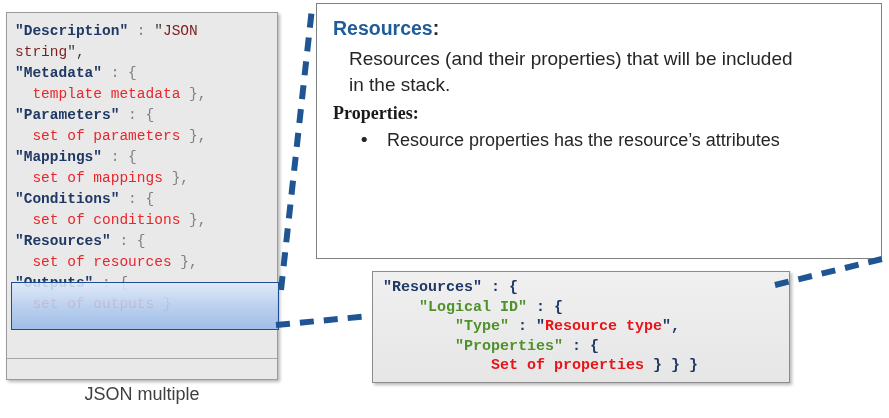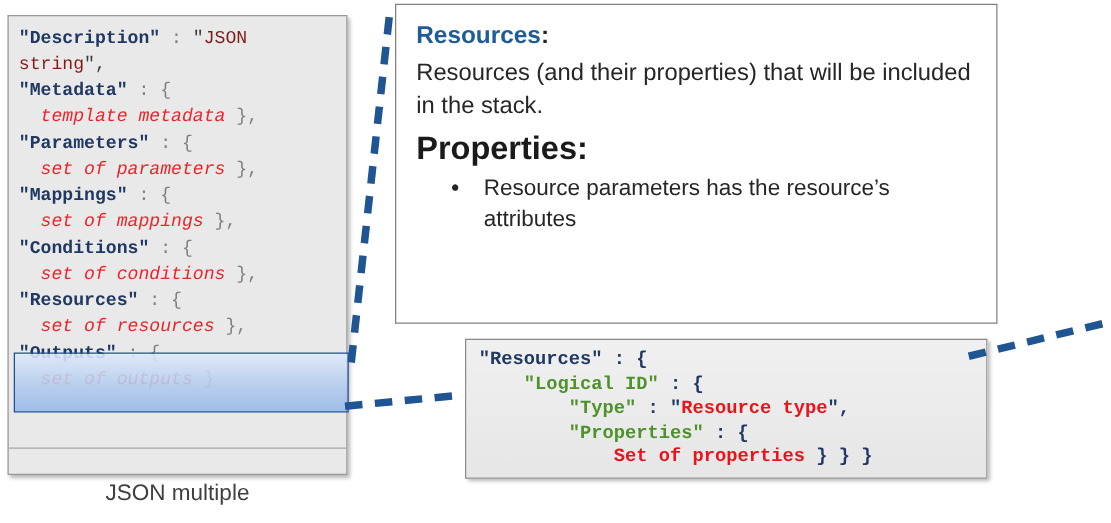--- a/index.html
+++ b/index.html
@@ -33,21 +33,21 @@
     padding: 8px 6px 0 8px;
     font-family: "Liberation Mono", "DejaVu Sans Mono", monospace;
     font-size: 14.5px;
     line-height: 21px;
     white-space: pre;
   }
   #json-code .ln { display: block; }
   .k  { color: #1f3864; font-weight: bold; }
   .q  { color: #3d3d3d; }
   .p  { color: #808080; }
-  .r  { color: #e8262c; font-style: italic; }
+  .r  { color: #e8262c; }
   .rq { color: #7f1d1d; }
 
   
   #panel-divider {
     position: absolute;
     left: 0;
     right: 0;
     top: 345px;
     height: 1px;
     background: #a8a8a8;
@@ -77,47 +77,48 @@
     text-align: center;
     font-size: 18px;
     color: #3f3f3f;
   }
 
   
   #desc-box {
     position: absolute;
     left: 316px;
     top: 3px;
-    width: 482px;
+    width: 566px;
     height: 256px;
     background: #ffffff;
     border: 1.6px solid #808080;
     box-sizing: border-box;
     padding: 10px 14px 0 16px;
   }
   #desc-box .head {
     font-size: 19.5px;
     font-weight: bold;
     margin: 2px 0 6px 0;
     line-height: 24px;
   }
   #desc-box .head .blue { color: #1f5c99; }
   #desc-box .head .dark { color: #262626; }
   #desc-box .para {
     font-size: 19px;
     color: #262626;
     line-height: 26px;
-    margin: 0 0 5px 0;
+    margin: 0 0 5px 16px;
     max-width: 460px;
   }
   #desc-box .head2 {
-    font-size: 26px;
+    font-size: 18px;
     font-weight: bold;
     color: #1a1a1a;
     margin: 4px 0 0 0;
+    font-family: Liberation Serif, serif;
   }
   #desc-box ul {
     margin: 0;
     padding: 0 0 0 28px;
     list-style: none;
   }
   #desc-box li {
     font-size: 18px;
     color: #262626;
     line-height: 25px;
@@ -177,21 +178,21 @@
 <div id="json-caption">JSON multiple</div>
 
 <div id="desc-box">
   <div class="head">
     <span class="blue">Resources</span><span class="dark">:</span>
   </div>
   <p class="para">Resources (and their properties) that will be included in the stack.</p>
   <div class="head2">Properties:</div>
   <ul id="desc-bullets">
       <li><span class="bullet">•</span></li>
-      <li><span class="bullet">•</span><span>Resource parameters has the resource’s attributes</span></li>
+      <li><span class="bullet">•</span><span>Resource properties has the resource’s attributes</span></li>
     </ul>
 </div>
 
 <div id="res-box">
   <div id="res-code"><span class="ln"><span class="nb">"Resources" : {</span></span><span class="ln"><span class="nb">    </span><span class="gr">"Logical ID"</span><span class="nb"> : {</span></span><span class="ln"><span class="nb">        </span><span class="gr">"Type"</span><span class="nb"> : "</span><span class="rd">Resource type</span><span class="nb">",</span></span><span class="ln"><span class="nb">        </span><span class="gr">"Properties"</span><span class="nb"> : {</span></span><span class="ln"><span class="nb">            </span><span class="rd">Set of properties</span><span class="nb"> } } }</span></span></div>
 </div>
 
 <svg id="connectors" viewBox="0 0 889 418" xmlns="http://www.w3.org/2000/svg">
     <line x1="281" y1="290" x2="312" y2="8" stroke="#1f5592" stroke-width="6" stroke-dasharray="14 10" stroke-linecap="butt"></line>
     <line x1="276" y1="325" x2="370" y2="316" stroke="#1f5592" stroke-width="6" stroke-dasharray="14 10" stroke-linecap="butt"></line>

